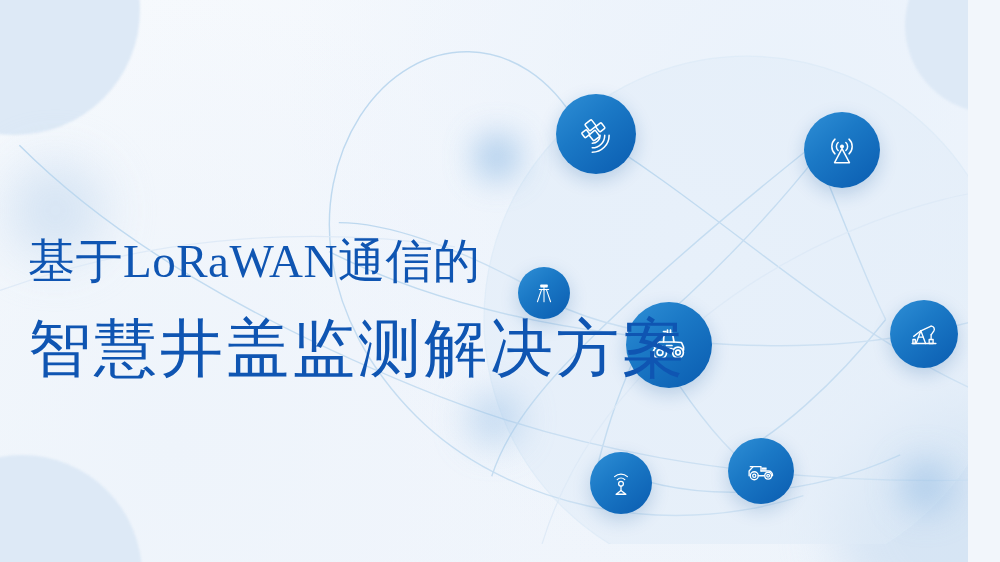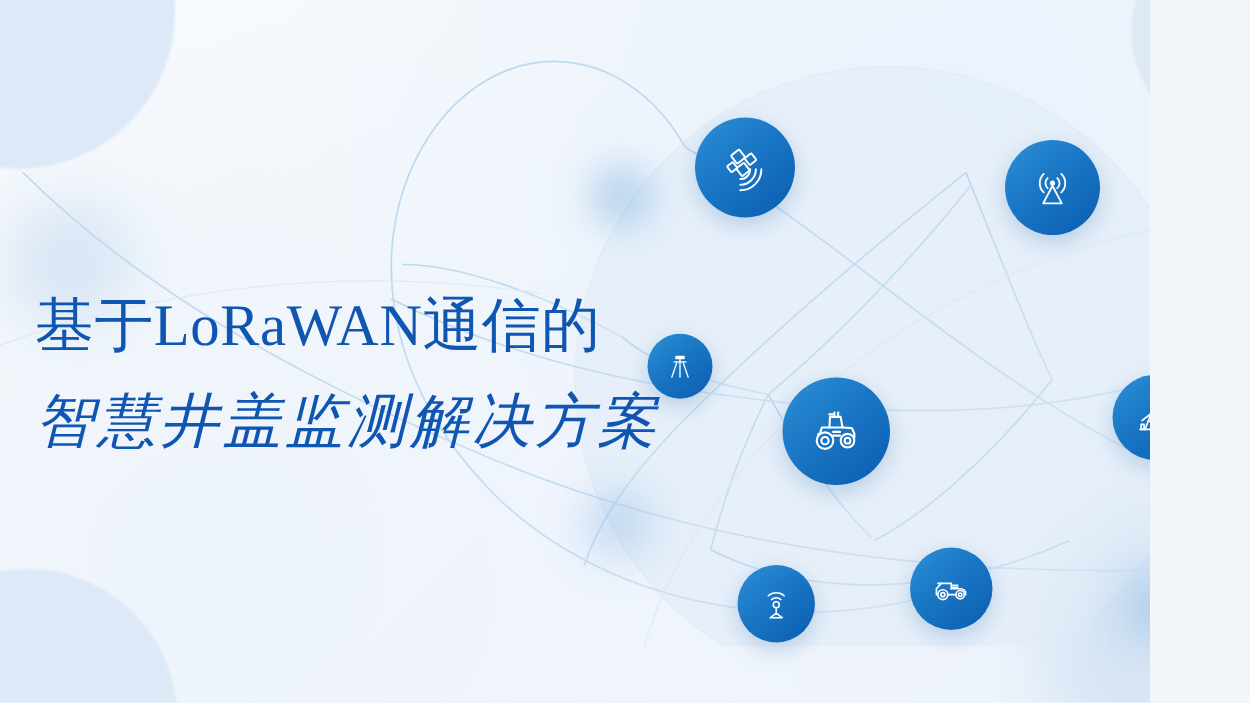--- a/index.html
+++ b/index.html
@@ -7,20 +7,21 @@
     width:1000px;height:562px;overflow:hidden;
     font-family:"Liberation Serif",serif;
     background:#f2f6fb;
   }
   #slide{
     position:relative;width:920px;height:562px;overflow:hidden;
     background:
       radial-gradient(circle at 82% 18%, #eaf2fb 0%, rgba(234,242,251,0) 55%),
       radial-gradient(circle at 18% 80%, #eef4fb 0%, rgba(238,244,251,0) 50%),
       linear-gradient(135deg,#f7fafd 0%,#f2f6fc 45%,#eef4fb 100%);
+    padding-left: 48px;
   }
   .layer{position:absolute;inset:0;}
   svg.layer{display:block;}
 
   
   .blob{position:absolute;border-radius:50%;pointer-events:none;}
   .blob.pale{background:#dde9f6;filter:blur(1px);}
   .blob.soft{background:#cfe0f2;filter:blur(26px);}
   .blob.dot{background:#7fb1e0;filter:blur(17px);}
   .blob.dot2{background:#89b6e2;filter:blur(19px);}
@@ -41,21 +42,21 @@
   #title{
     position:absolute;left:28px;top:228px;width:620px;
     color:#0f55b2;
     font-family:"Liberation Serif","DejaVu Serif",serif;
     font-weight:400;
     line-height:1.42;
     -webkit-font-smoothing:antialiased;
   }
   #title .line{display:block;white-space:nowrap;}
   #title .line1{font-size:47px;letter-spacing:.5px;}
-  #title .line2{font-size:47px;letter-spacing:3px;margin-top:10px;font-style:italic;}
+  #title .line2{font-size:63px;letter-spacing:3px;margin-top:10px;}
 </style>
 </head>
 <body>
 
 <div id="slide">
 
   <div class="blob pale" style="left:-110px;top:-115px;width:250px;height:250px;"></div>
   <div class="blob pale" style="left:-98px;top:455px;width:240px;height:240px;"></div>
   <div class="blob pale" style="left:905px;top:-62px;width:175px;height:175px;"></div>
   <div class="blob soft" style="left:8px;top:163px;width:95px;height:95px;opacity:.85;"></div>

